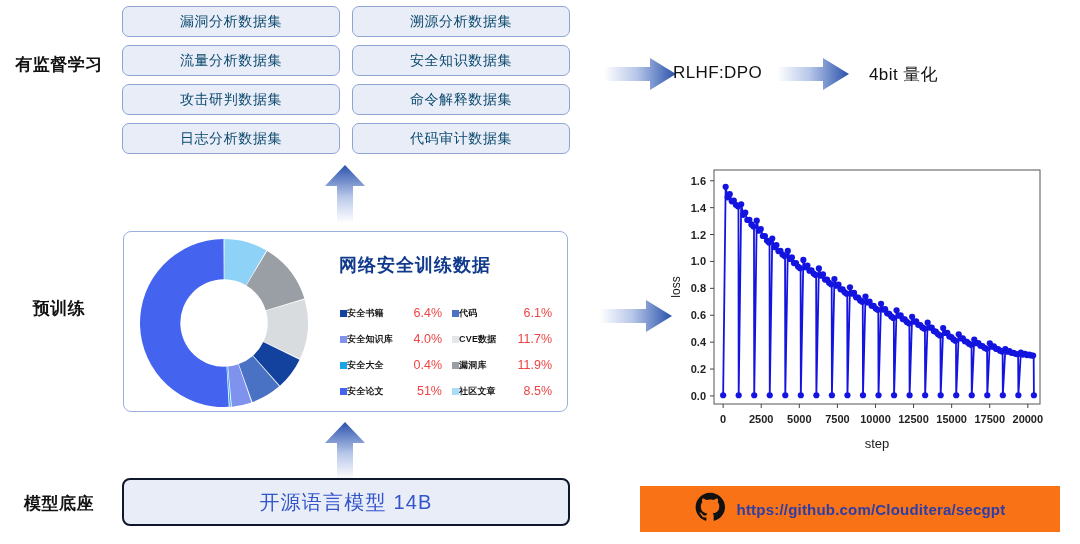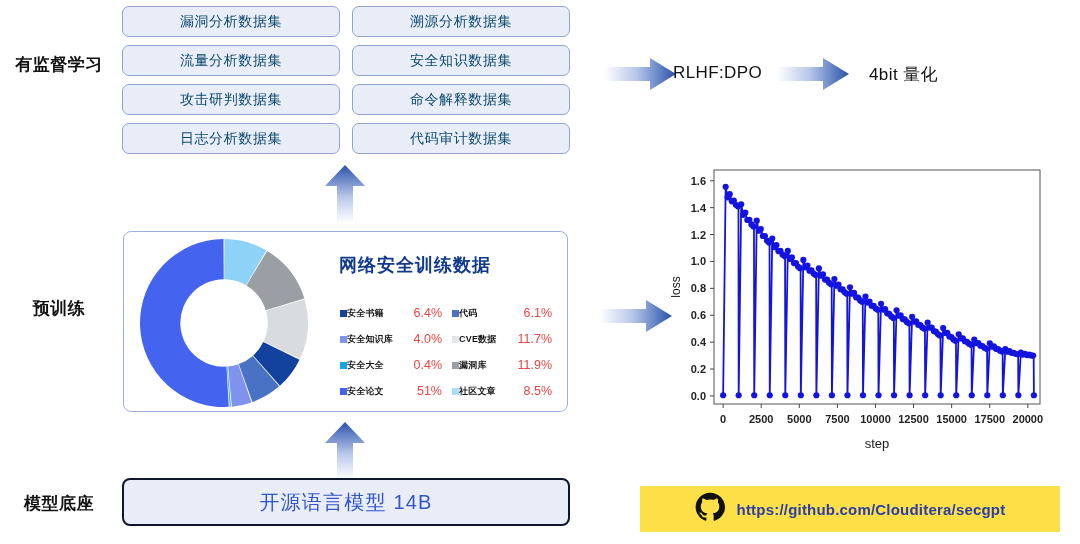--- a/index.html
+++ b/index.html
@@ -185,21 +185,21 @@
   }
   #loss-plot svg { display: block; }
 
   
   #github-bar {
     position: absolute;
     left: 640px;
     top: 486px;
     width: 420px;
     height: 46px;
-    background: #fde047;
+    background: #f97316;
     display: flex;
     align-items: center;
     justify-content: center;
     gap: 12px;
   }
   #github-url {
     font-size: 15px;
     font-weight: 700;
     color: #2b3ea8;
     letter-spacing: 0.2px;

